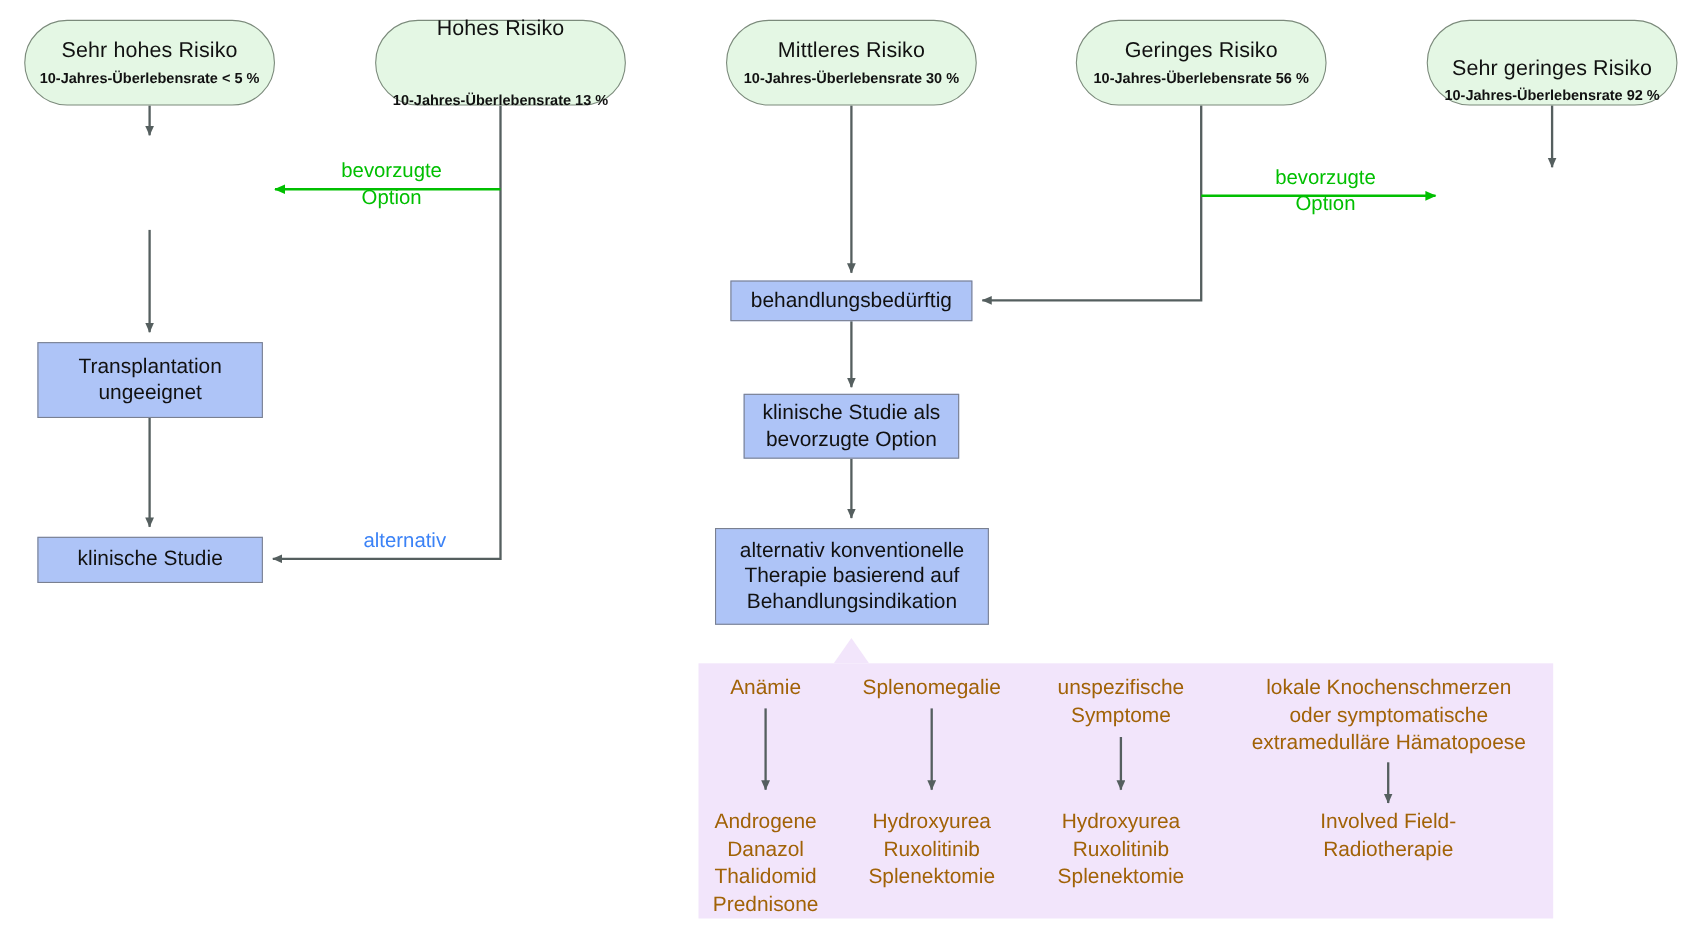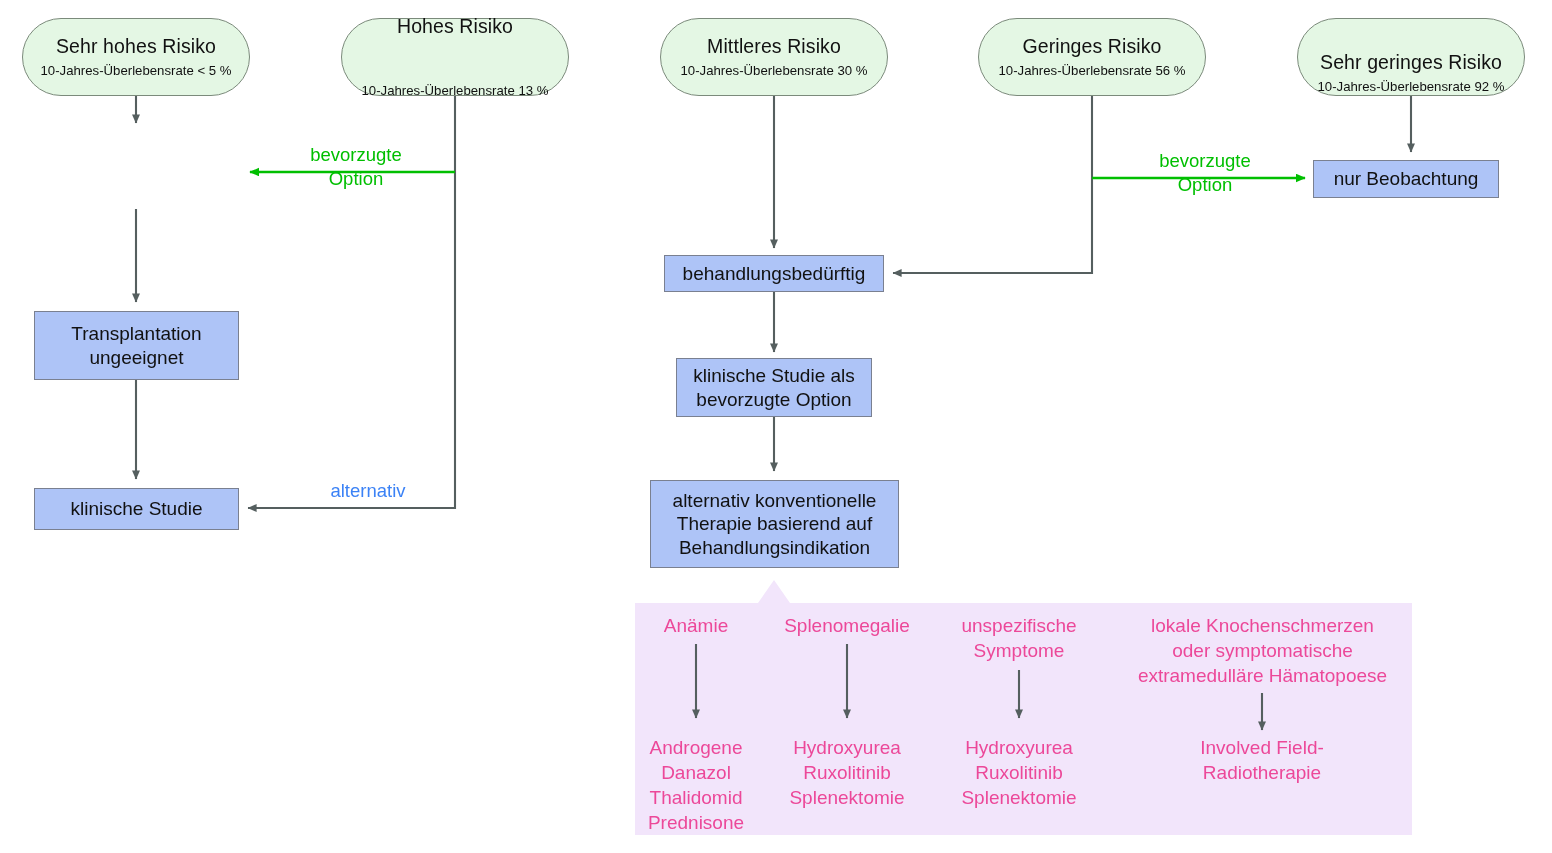--- a/index.html
+++ b/index.html
@@ -43,38 +43,39 @@
   }
   .capsule .title {
     font-size: 19.5px;
     color: #111111;
     letter-spacing: 0.1px;
   }
   .capsule .sub {
     font-size: 13.2px;
     color: #111111;
     margin-top: 4px;
+    font-weight: bold;
   }
   .rect {
     background: #aec4f7;
     border: 1.6px solid #7a8090;
     font-size: 19px;
     color: #111111;
     padding: 2px 6px;
   }
   .panel {
     position: absolute;
     background: #f2e5fb;
     box-sizing: border-box;
   }
   .plain-text {
     position: absolute;
     text-align: center;
     font-size: 19px;
-    color: #ec4899;
+    color: #a16207;
     line-height: 1.32;
     box-sizing: border-box;
   }
   .edge-label {
     position: absolute;
     text-align: center;
     font-size: 18.5px;
     line-height: 1.32;
     color: #3b82f6;
   }
@@ -179,23 +180,20 @@
     <div>klinische Studie als</div>
     <div>bevorzugte Option</div>
   </div>
 
   <div class="node rect" style="left:650px; top:480px; width:249px; height:88px;">
     <div>alternativ konventionelle</div>
     <div>Therapie basierend auf</div>
     <div>Behandlungsindikation</div>
   </div>
 
-  <div class="node rect" style="left:1313px; top:160px; width:186px; height:38px;">
-    <div>nur Beobachtung</div>
-  </div>
 
   <div class="edge-label green" style="left:266px; top:143px; width:180px;">
     <div>bevorzugte</div>
     <div>Option</div>
   </div>
 
   <div class="edge-label green" style="left:1115px; top:149px; width:180px;">
     <div>bevorzugte</div>
     <div>Option</div>
   </div>

